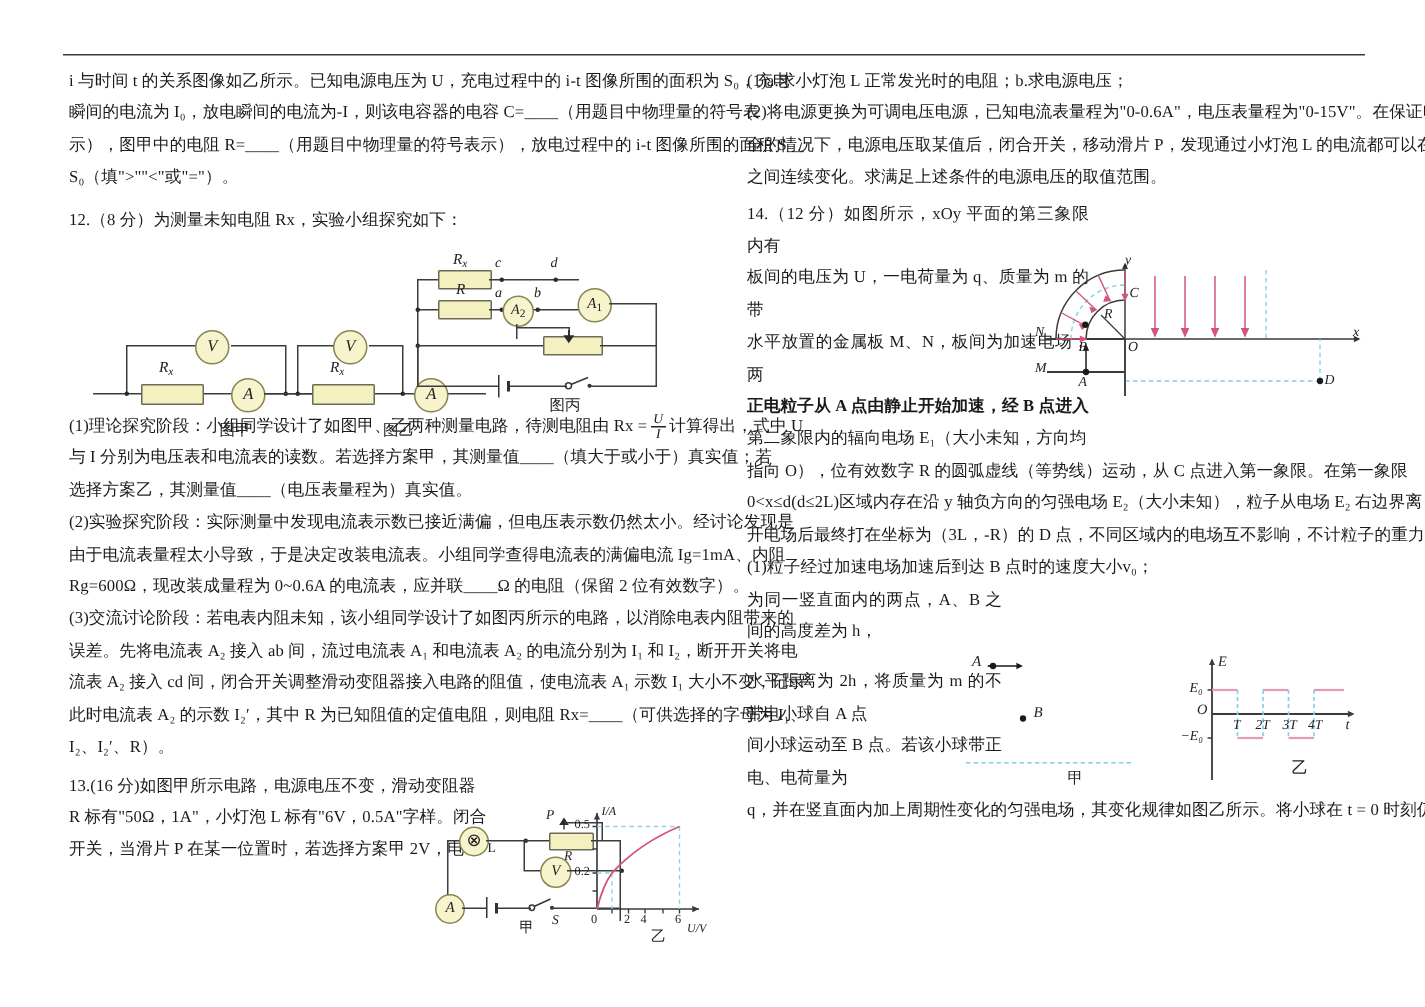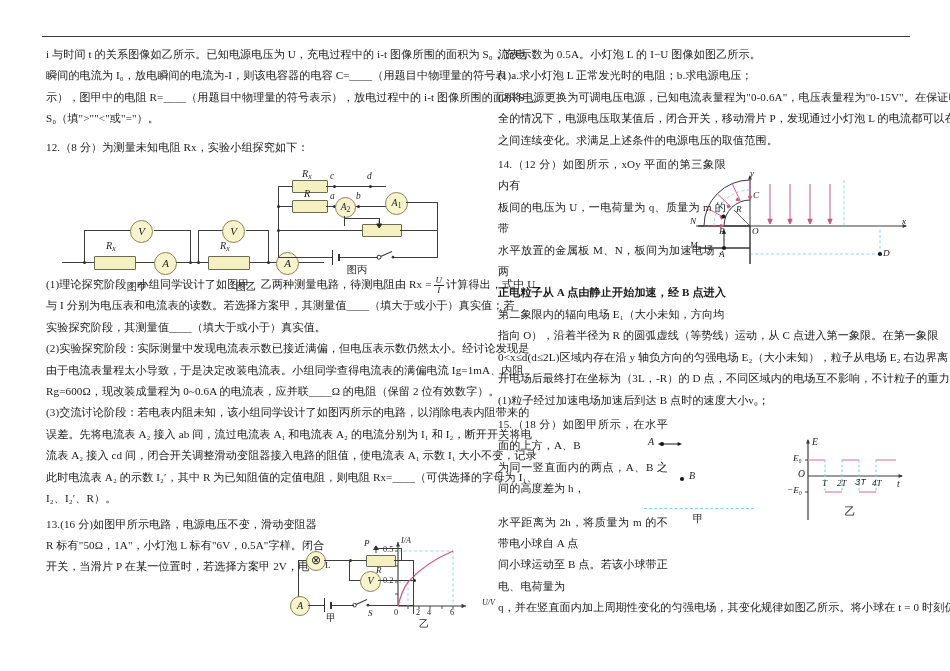--- a/index.html
+++ b/index.html
@@ -52,21 +52,21 @@
     position:absolute; border:1.2px solid #8a8452; border-radius:50%;
     background:#f7f3cc; color:#222; text-align:center;
     font-family:"Liberation Serif",serif;
   }
   .node{ position:absolute; width:3.2px;height:3.2px;background:#2b2b2b;border-radius:50%; }
   .figlabel{
     position:absolute; font-size:10.2px; color:#222; white-space:nowrap;
     font-family:"Liberation Serif",serif;
   }
   .figlabel.it{ font-style:italic;}
-  .cap{ position:absolute; font-size:10.3px; color:#222; text-align:center; }
+  .cap{ position:absolute; font-size:10.3px; color:#222; text-align:right; }
 
   
   .batt-long{ position:absolute; width:1.2px; background:#333; }
   .batt-short{ position:absolute; width:1.6px; background:#333; }
 
   svg{ position:absolute; overflow:visible;}
 </style>
 </head>
 <body>
 
@@ -82,21 +82,21 @@
     <p class="ln">S₀（填"&gt;""&lt;"或"="）。</p>
 
     <p class="ln" style="margin-top:7px;">12.（8 分）为测量未知电阻 Rx，实验小组探究如下：</p>
 
     <div style="height:116px;"></div>
 
     <p class="ln">
       <span>(1)理论探究阶段：小组同学设计了如图甲、乙两种测量电路，待测电阻由 Rx =</span><span class="frac"><span class="num">U</span><span class="den">I</span></span><span>计算得出，式中 U</span>
     </p>
     <p class="ln">与 I 分别为电压表和电流表的读数。若选择方案甲，其测量值____（填大于或小于）真实值；若</p>
-    <p class="ln">实验探究阶段，其测量值____（填大于或小于）真实值。</p>
+    <p class="ln">选择方案乙，其测量值____（电压表量程为）真实值。</p>
 
     <p class="ln">(2)实验探究阶段：实际测量中发现电流表示数已接近满偏，但电压表示数仍然太小。经讨论发现是</p>
     <p class="ln">由于电流表量程太小导致，于是决定改装电流表。小组同学查得电流表的满偏电流 Ig=1mA、内阻</p>
     <p class="ln">Rg=600Ω，现改装成量程为 0~0.6A 的电流表，应并联____Ω 的电阻（保留 2 位有效数字）。</p>
 
     <p class="ln">(3)交流讨论阶段：若电表内阻未知，该小组同学设计了如图丙所示的电路，以消除电表内阻带来的</p>
     <p class="ln">误差。先将电流表 A₂ 接入 ab 间，流过电流表 A₁ 和电流表 A₂ 的电流分别为 I₁ 和 I₂，断开开关将电</p>
     <p class="ln">流表 A₂ 接入 cd 间，闭合开关调整滑动变阻器接入电路的阻值，使电流表 A₁ 示数 I₁ 大小不变，记录</p>
     <p class="ln">此时电流表 A₂ 的示数 I₂′，其中 R 为已知阻值的定值电阻，则电阻 Rx=____（可供选择的字母为 I₁、</p>
     <p class="ln">I₂、I₂′、R）。</p>
@@ -274,48 +274,46 @@
       <line x1="48" y1="68" x2="48" y2="71" stroke="#3a3a3a" stroke-width="0.9"></line>
       <line x1="60" y1="68" x2="60" y2="71" stroke="#3a3a3a" stroke-width="0.9"></line>
       <line x1="71" y1="68" x2="71" y2="71" stroke="#3a3a3a" stroke-width="0.9"></line>
 
       <line x1="13" y1="13" x2="16" y2="13" stroke="#3a3a3a" stroke-width="0.9"></line>
       <line x1="13" y1="28" x2="16" y2="28" stroke="#3a3a3a" stroke-width="0.9"></line>
       <line x1="13" y1="44" x2="16" y2="44" stroke="#3a3a3a" stroke-width="0.9"></line>
       <line x1="13" y1="56" x2="16" y2="56" stroke="#3a3a3a" stroke-width="0.9"></line>
     </svg>
     <div class="figlabel it" style="left:19px; top:-2px; font-size:8px;">I/A</div>
-    <div class="figlabel it" style="left:76px; top:60px; font-size:8px;margin-left:24px;">U/V</div>
+    <div class="figlabel it" style="left:76px; top:76px; font-size:8px;">U/V</div>
     <div class="figlabel" style="left:1px; top:7px; font-size:8.2px;">0.5</div>
     <div class="figlabel" style="left:1px; top:38px; font-size:8.2px;">0.2</div>
     <div class="figlabel" style="left:12px; top:70px; font-size:8.2px;">0</div>
     <div class="figlabel" style="left:34px; top:70px; font-size:8.2px;">2</div>
     <div class="figlabel" style="left:45px; top:70px; font-size:8.2px;">4</div>
     <div class="figlabel" style="left:68px; top:70px; font-size:8.2px;">6</div>
     <div class="cap" style="left:22px; top:79px; width:40px; font-size:10px;">乙</div>
   </div>
 
   <div class="col col-right">
-    <p class="ln">流表示数为 0.5A。小灯泡 L 的 I−U 图像如图乙所示。</p>
     <p class="ln">(1)a.求小灯泡 L 正常发光时的电阻；b.求电源电压；</p>
     <p class="ln">(2)将电源更换为可调电压电源，已知电流表量程为"0-0.6A"，电压表量程为"0-15V"。在保证电路安</p>
     <p class="ln">全的情况下，电源电压取某值后，闭合开关，移动滑片 P，发现通过小灯泡 L 的电流都可以在 0.2A-0.5A</p>
     <p class="ln">之间连续变化。求满足上述条件的电源电压的取值范围。</p>
 
     <p class="ln" style="margin-top:3px; width:228px; white-space:normal;">14.（12 分）如图所示，xOy 平面的第三象限内有</p>
     <p class="ln" style="width:228px; white-space:normal;">板间的电压为 U，一电荷量为 q、质量为 m 的带</p>
     <p class="ln" style="width:228px; white-space:normal;">水平放置的金属板 M、N，板间为加速电场，两</p>
     <p class="ln" style="width:228px; white-space:normal;font-weight:bold;">正电粒子从 A 点由静止开始加速，经 B 点进入</p>
     <p class="ln" style="width:228px; white-space:normal;">第二象限内的辐向电场 E₁（大小未知，方向均</p>
-    <p class="ln">指向 O），沿着半径为 R 的圆弧虚线（等势线）运动，从 C 点进入第一象限。在第一象限</p>
+    <p class="ln">指向 O），位有效数字 R 的圆弧虚线（等势线）运动，从 C 点进入第一象限。在第一象限</p>
     <p class="ln">0&lt;x≤d(d≤2L)区域内存在沿 y 轴负方向的匀强电场 E₂（大小未知），粒子从电场 E₂ 右边界离</p>
     <p class="ln">开电场后最终打在坐标为（3L，-R）的 D 点，不同区域内的电场互不影响，不计粒子的重力。求：</p>
     <p class="ln">(1)粒子经过加速电场加速后到达 B 点时的速度大小v₀；</p>
 
-    <p class="ln" style="margin-top:3px; width:170px; white-space:normal;">15.（18 分）如图甲所示，在水平面的上方，A、B</p>
     <p class="ln" style="width:170px; white-space:normal;">为同一竖直面内的两点，A、B 之间的高度差为 h，</p>
     <p class="ln" style="width:170px; white-space:normal;margin-top:12px;">水平距离为 2h，将质量为 m 的不带电小球自 A 点</p>
     <p class="ln" style="width:170px; white-space:normal;">间小球运动至 B 点。若该小球带正电、电荷量为</p>
     <p class="ln">q，并在竖直面内加上周期性变化的匀强电场，其变化规律如图乙所示。将小球在 t = 0 时刻仍从 A</p>
 
   </div>
 
   <div class="fig" style="left:694px; top:166px; width:222px; height:112px;">
     <svg width="222" height="112" style="left:0;top:0;">
 
@@ -429,18 +427,18 @@
       <line x1="15" y1="26" x2="18" y2="26" stroke="#3a3a3a" stroke-width="1"></line>
       <line x1="15" y1="58" x2="18" y2="58" stroke="#3a3a3a" stroke-width="1"></line>
     </svg>
     <div class="figlabel it" style="left:22px; top:2px; font-size:9.6px;">E</div>
     <div class="figlabel it" style="left:107px; top:44px; font-size:9.6px;">t</div>
     <div class="figlabel it" style="left:3px; top:19px; font-size:9.2px;">E₀</div>
     <div class="figlabel it" style="left:-3px; top:51px; font-size:9.2px;">−E₀</div>
     <div class="figlabel it" style="left:8px; top:34px; font-size:9.6px;">O</div>
     <div class="figlabel it" style="left:32px; top:44px; font-size:9px;">T</div>
     <div class="figlabel it" style="left:47px; top:44px; font-size:9px;">2T</div>
-    <div class="figlabel it" style="left:65px; top:44px; font-size:9px;font-family:Liberation Mono, monospace;">3T</div>
+    <div class="figlabel it" style="left:65px; top:44px; font-size:9px;">3T</div>
     <div class="figlabel it" style="left:82px; top:44px; font-size:9px;">4T</div>
     <div class="cap" style="left:38px; top:70px; width:44px; font-size:11px;">乙</div>
   </div>
 
 </div>
 
 </body></html>

